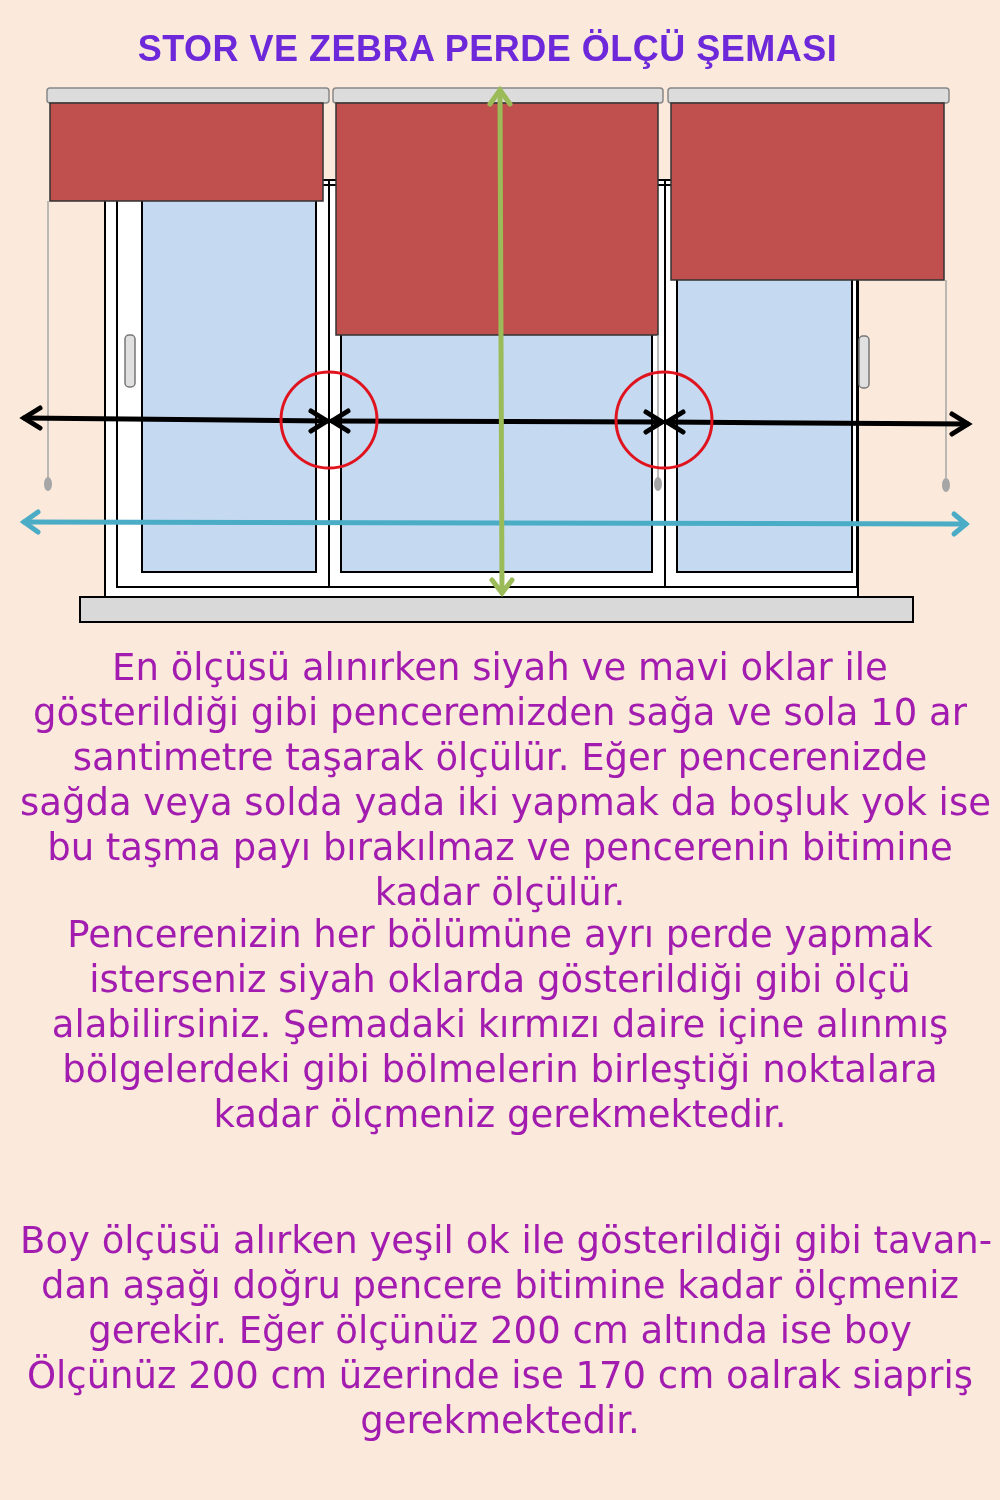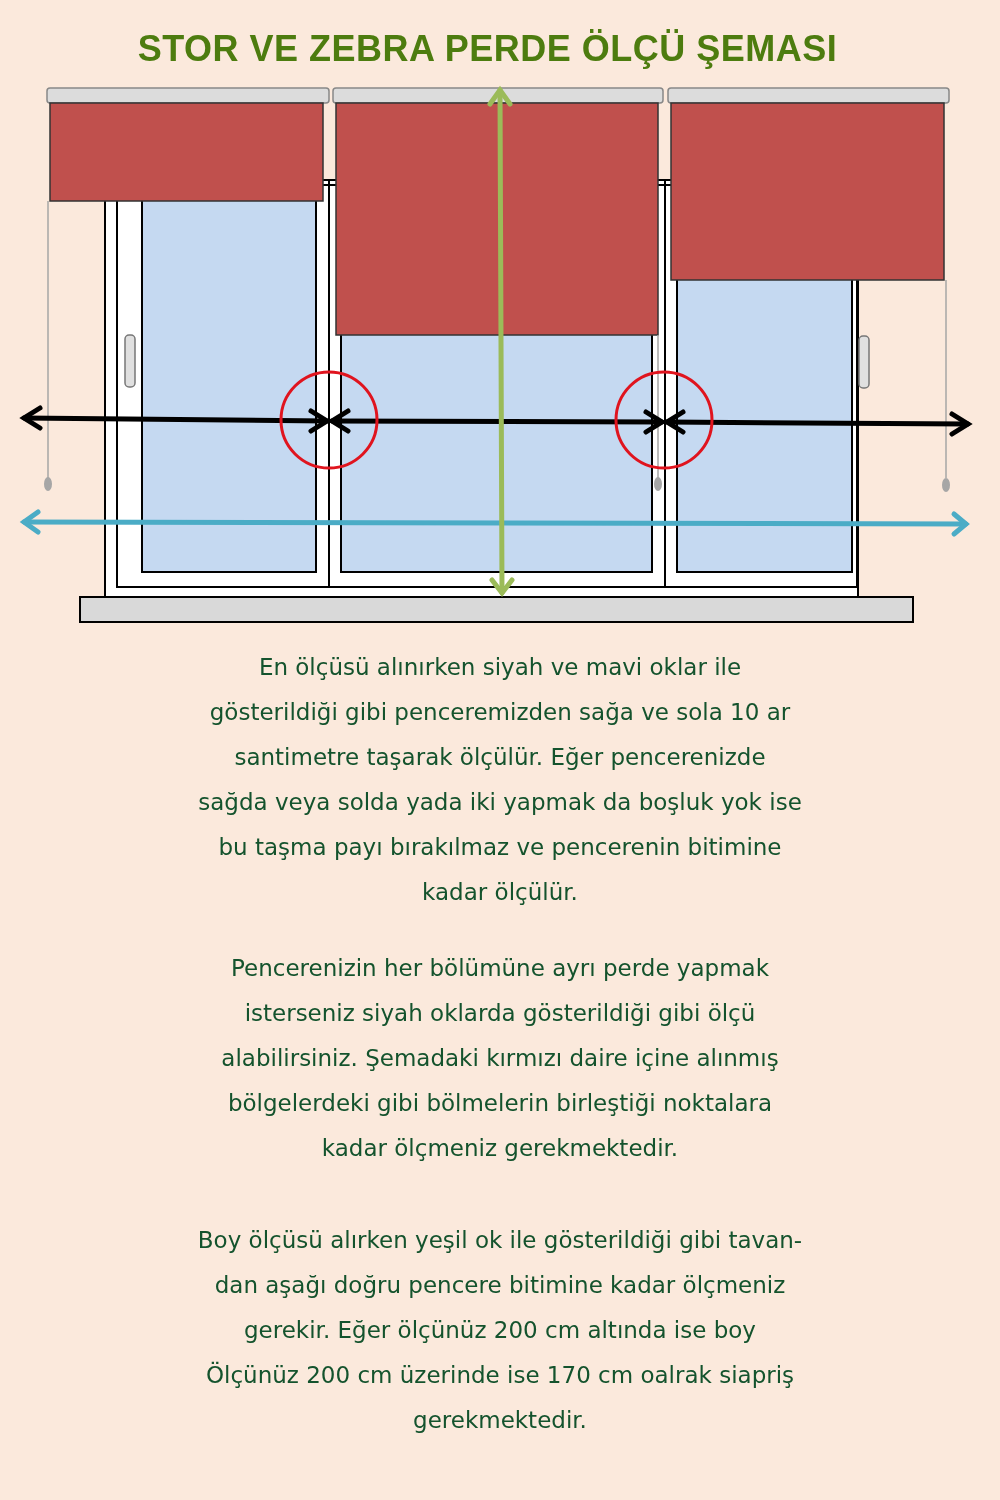--- a/index.html
+++ b/index.html
@@ -1,32 +1,32 @@
 <!DOCTYPE html>
 <html><head>
   <meta charset="utf-8">
   <style>
     * { margin: 0; padding: 0; box-sizing: border-box; }
     html, body { width: 1000px; height: 1500px; background: #fbe9dc; overflow: hidden; }
     body { position: relative; font-family: "Liberation Sans", "DejaVu Sans", sans-serif; color: #111; }
     .title {
       position: absolute; left: 0; top: 28px; width: 975px; text-align: center;
       font-family: "Liberation Sans", sans-serif; font-weight: 700; font-size: 36px;
-      letter-spacing: 0.5px; color: #4d7c0f;
+      letter-spacing: 0.5px; color: #6d28d9;
       transform: scaleX(1.0);
     }
     .diagram { position: absolute; left: 0; top: 80px; width: 1000px; height: 560px; }
     .para {
       position: absolute; left: 20px; width: 960px; text-align: center;
-      font-family: "DejaVu Sans", sans-serif; font-weight: 500; font-size: 23px;
-      line-height: 45px; color: #14532d;
+      font-family: "DejaVu Sans", sans-serif; font-weight: 500; font-size: 37px;
+      line-height: 45px; color: #a21caf;
     }
     .para span { display: block; white-space: nowrap; }
     #p1 { top: 645px; }
-    #p2 { top: 946px; }
+    #p2 { top: 912px; }
     #p3 { top: 1218px; }
   </style>
 </head>
 <body>
 
 <div class="title">STOR VE ZEBRA PERDE ÖLÇÜ ŞEMASI</div>
 
 <svg class="diagram" viewBox="0 80 1000 560" width="1000" height="560" xmlns="http://www.w3.org/2000/svg">
 
   <g>

